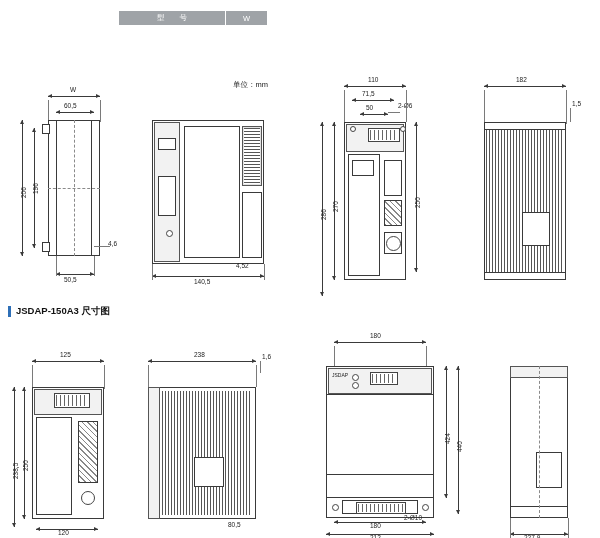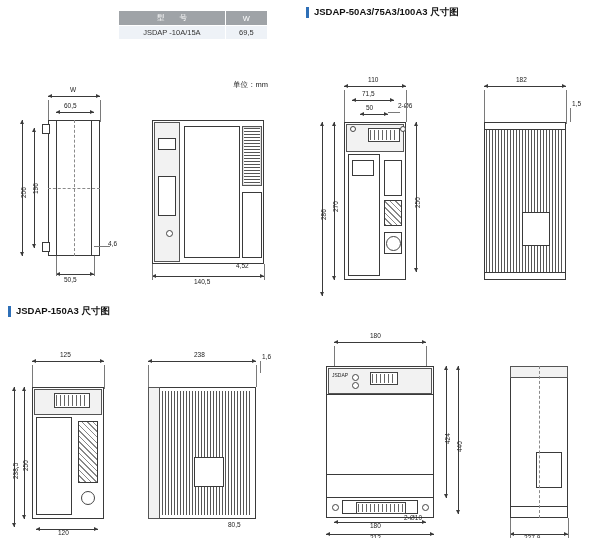--- a/index.html
+++ b/index.html
@@ -48,24 +48,20 @@
 <body>
 
 <div class="quad" style="left:8px;top:6px;width:286px;height:286px;">
 
   <table class="spec" style="position:absolute;left:110px;top:4px;width:150px;">
     <tbody>
         <tr>
       <th style="width:108px;">型　　号</th>
       <th style="width:42px;">W</th>
     </tr>
-    <tr>
-      <td>JSDAP -10A/15A</td>
-      <td>69,5</td>
-    </tr>
   </tbody>
     </table>
   <div class="unit" style="position:absolute;left:176px;top:74px;width:84px;">单位：mm</div>
 
   <div class="dw" style="left:0;top:74px;width:130px;height:210px;">
 
     <div class="ln lnh" style="left:40px;top:16px;width:52px;"></div>
     <div class="arrowL" style="left:40px;top:14px;"></div>
     <div class="arrowR" style="left:88px;top:14px;"></div>
     <div class="dim" style="left:62px;top:6px;">W</div>
@@ -122,24 +118,20 @@
     <div class="arrowL" style="left:14px;top:194px;"></div>
     <div class="arrowR" style="left:122px;top:194px;"></div>
     <div class="ln lnv thin" style="left:14px;top:184px;height:16px;"></div>
     <div class="ln lnv thin" style="left:126px;top:184px;height:16px;"></div>
     <div class="dim" style="left:56px;top:198px;">140,5</div>
     <div class="dim" style="left:98px;top:182px;">4,52</div>
   </div>
 </div>
 
 <div class="quad" style="left:306px;top:6px;width:288px;height:286px;">
-  <div class="q-title">
-    <span class="bar"></span>
-    <span>JSDAP-50A3/75A3/100A3 尺寸图</span>
-  </div>
 
   <div class="dw" style="left:10px;top:54px;width:150px;height:232px;">
 
     <div class="ln lnh" style="left:28px;top:26px;width:62px;"></div>
     <div class="arrowL" style="left:28px;top:24px;"></div>
     <div class="arrowR" style="left:86px;top:24px;"></div>
     <div class="dim" style="left:52px;top:16px;">110</div>
     <div class="ln lnh" style="left:36px;top:40px;width:42px;"></div>
     <div class="arrowL" style="left:36px;top:38px;"></div>
     <div class="arrowR" style="left:74px;top:38px;"></div>

